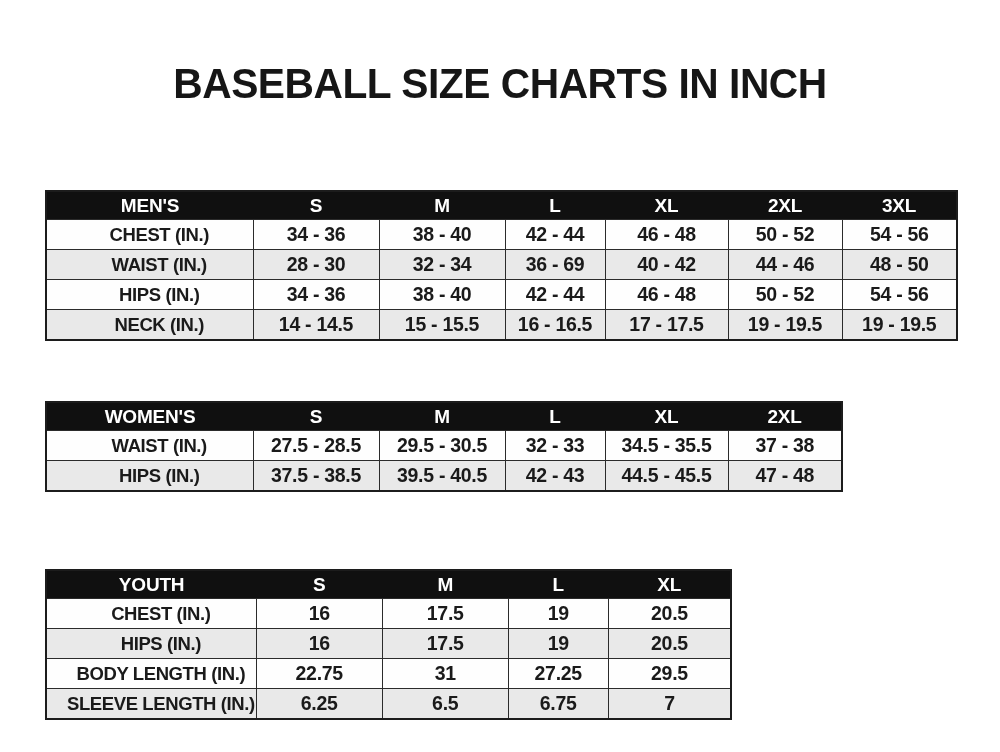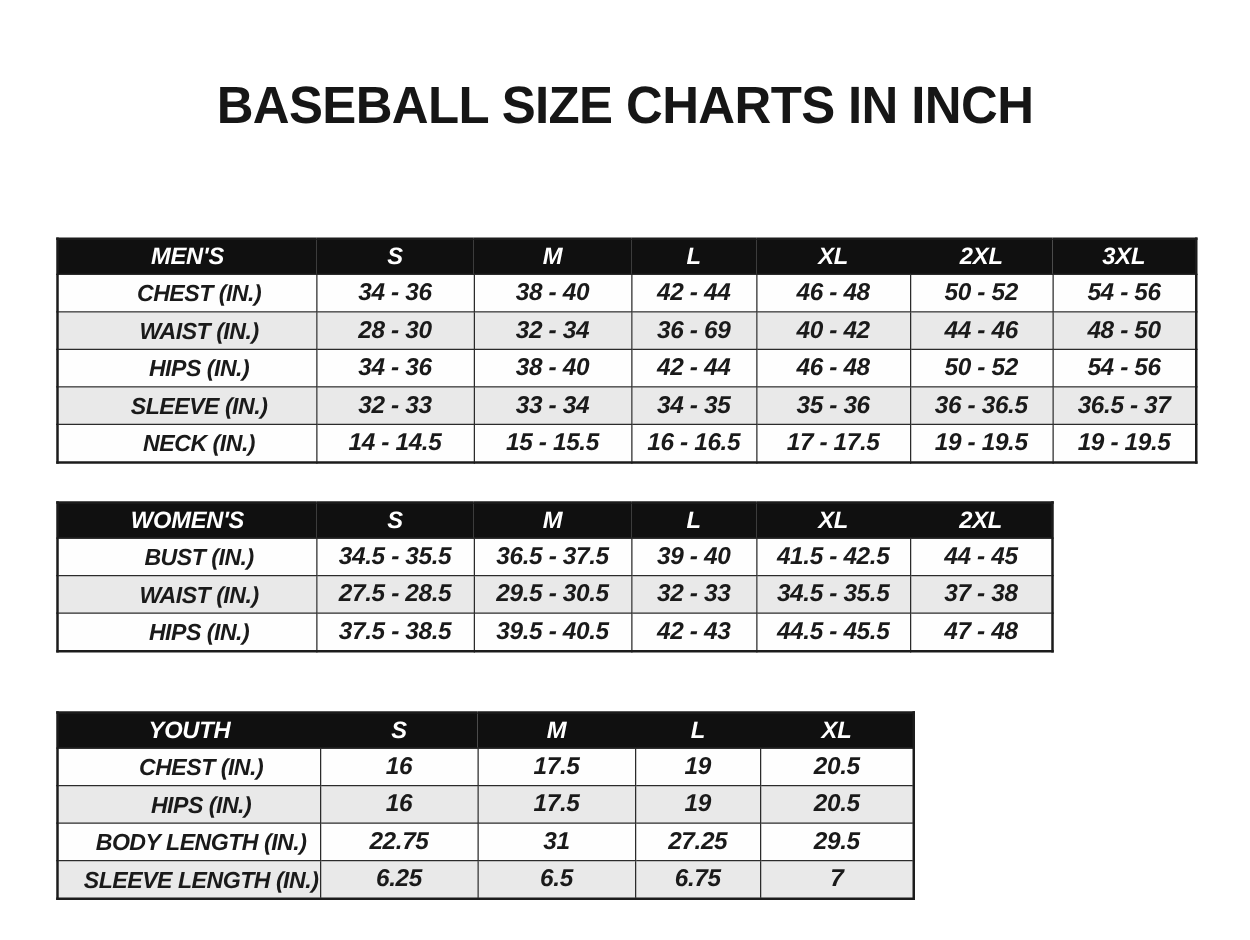--- a/index.html
+++ b/index.html
@@ -32,21 +32,20 @@
   }
   .tbl-wrap { position: absolute; left: 45px; }
   .tbl-mens   { top: 190px; }
   .tbl-womens { top: 401px; }
   .tbl-youth  { top: 569px; }
 
   table.size-table {
     border-collapse: collapse;
     table-layout: fixed;
     border: 2px solid #1c1c1c;
-    font-style: italic;
   }
   table.size-table th {
     background: #101010;
     color: #ffffff;
     height: 27px;
     font-size: 19px;
     font-weight: bold;
     letter-spacing: -0.2px;
     text-align: center;
     vertical-align: middle;
@@ -118,29 +117,20 @@
         <tr>
           <td class="label-cell">HIPS (IN.)</td>
           <td class="value-cell">34 - 36</td>
           <td class="value-cell">38 - 40</td>
           <td class="value-cell">42 - 44</td>
           <td class="value-cell">46 - 48</td>
           <td class="value-cell">50 - 52</td>
           <td class="value-cell">54 - 56</td>
         </tr>
         <tr>
-          <td class="label-cell">SLEEVE (IN.)</td>
-          <td class="value-cell">32 - 33</td>
-          <td class="value-cell">33 - 34</td>
-          <td class="value-cell">34 - 35</td>
-          <td class="value-cell">35 - 36</td>
-          <td class="value-cell">36 - 36.5</td>
-          <td class="value-cell">36.5 - 37</td>
-        </tr>
-        <tr>
           <td class="label-cell">NECK (IN.)</td>
           <td class="value-cell">14 - 14.5</td>
           <td class="value-cell">15 - 15.5</td>
           <td class="value-cell">16 - 16.5</td>
           <td class="value-cell">17 - 17.5</td>
           <td class="value-cell">19 - 19.5</td>
           <td class="value-cell">19 - 19.5</td>
         </tr>
       </tbody>
     </table>
@@ -161,28 +151,20 @@
           <th>WOMEN'S</th>
           <th>S</th>
           <th>M</th>
           <th>L</th>
           <th>XL</th>
           <th>2XL</th>
         </tr>
       </thead>
       <tbody>
         <tr>
-          <td class="label-cell">BUST (IN.)</td>
-          <td class="value-cell">34.5 - 35.5</td>
-          <td class="value-cell">36.5 - 37.5</td>
-          <td class="value-cell">39 - 40</td>
-          <td class="value-cell">41.5 - 42.5</td>
-          <td class="value-cell">44 - 45</td>
-        </tr>
-        <tr>
           <td class="label-cell">WAIST (IN.)</td>
           <td class="value-cell">27.5 - 28.5</td>
           <td class="value-cell">29.5 - 30.5</td>
           <td class="value-cell">32 - 33</td>
           <td class="value-cell">34.5 - 35.5</td>
           <td class="value-cell">37 - 38</td>
         </tr>
         <tr>
           <td class="label-cell">HIPS (IN.)</td>
           <td class="value-cell">37.5 - 38.5</td>

